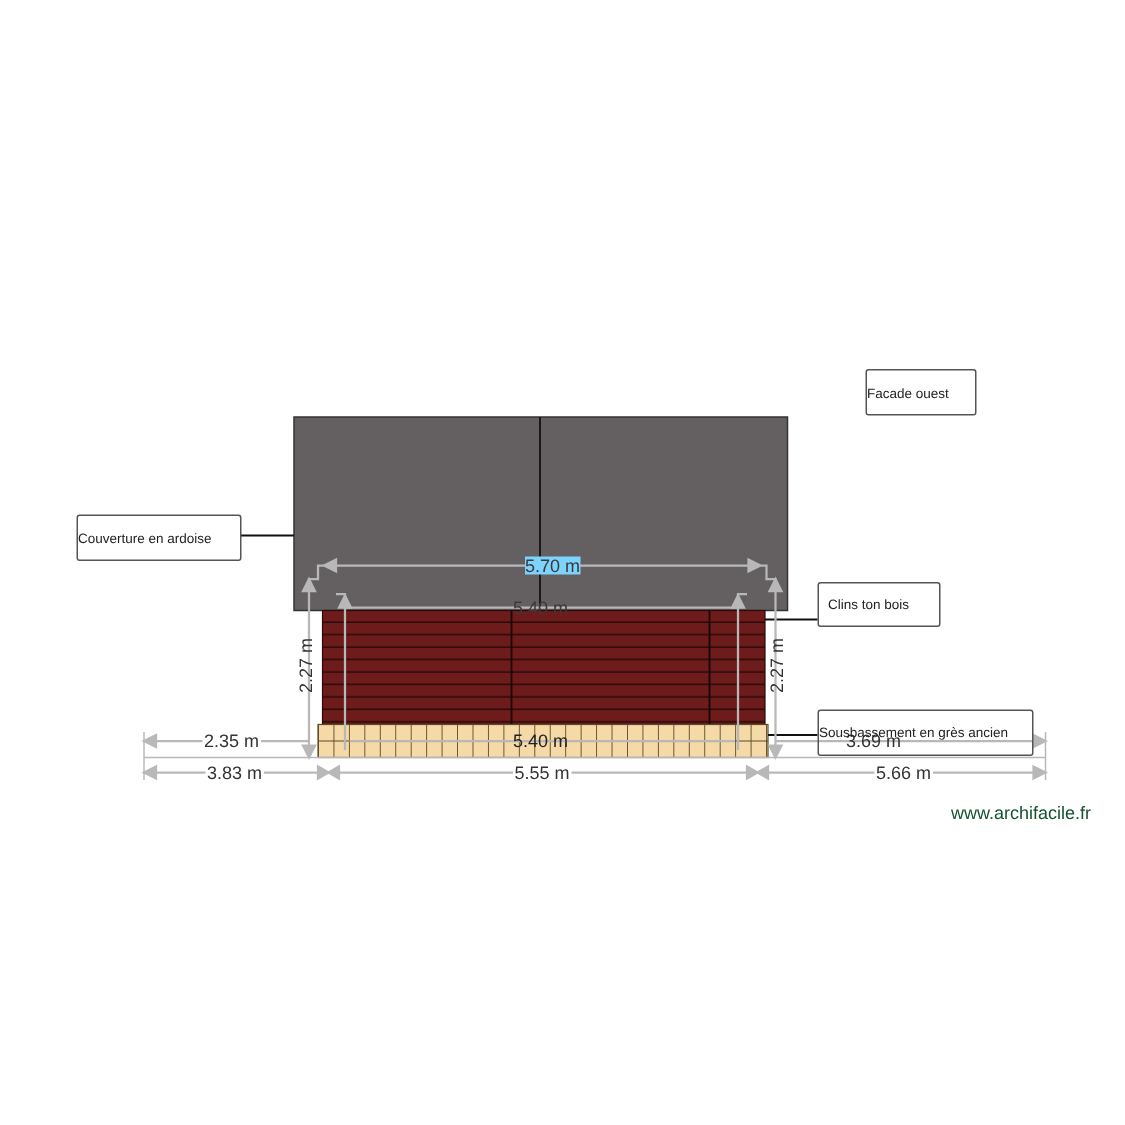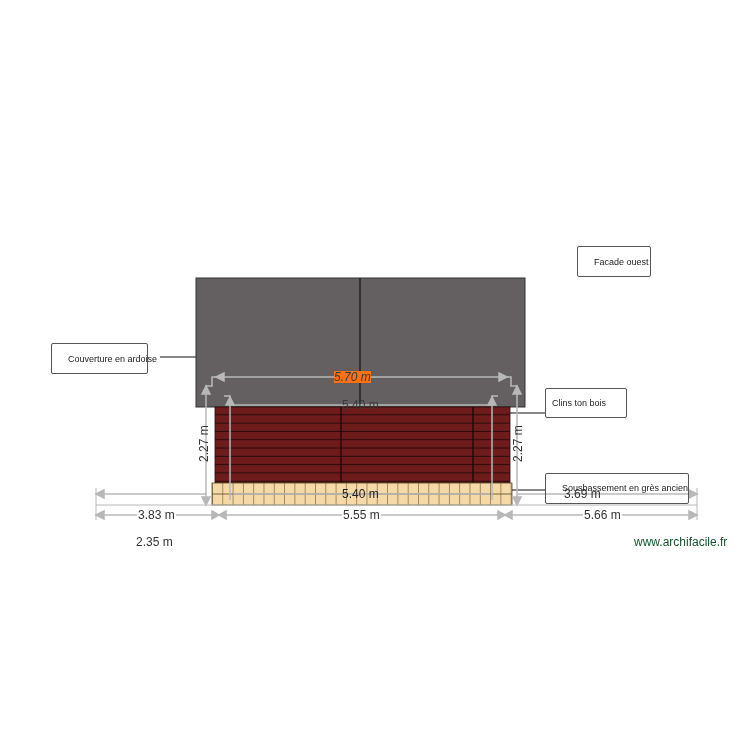--- a/index.html
+++ b/index.html
@@ -1,21 +1,21 @@
 <!DOCTYPE html>
 <html><head>
 <meta charset="utf-8">
 <style>
   html, body { margin:0; padding:0; background:#ffffff; }
   body { width:750px; height:750px; position:relative; overflow:hidden;
          font-family:"Liberation Sans", sans-serif; }
   #canvas { position:absolute; left:0; top:0; width:750px; height:750px; }
   .label-box { position:absolute; background:#fff; border:1px solid #555; border-radius:2px;
                font-size:9px; color:#222; display:flex; align-items:center;
-               padding-left:16px; box-sizing:border-box; white-space:nowrap; }
+               padding-left:0; box-sizing:border-box; white-space:nowrap; }
   .dim-text { position:absolute; font-size:12px; color:#333; background:transparent;
               line-height:12px; white-space:nowrap; }
   .watermark { position:absolute; font-size:12px; color:#14532d; }
 </style>
 </head>
 <body>
 
 <svg id="canvas" width="750" height="750" viewBox="0 0 750 750">
   <defs>
     <pattern id="clins" x="0" y="407" width="10" height="8.3" patternUnits="userSpaceOnUse">
@@ -87,29 +87,29 @@
     <polygon points="697,515 689,511 689,519"></polygon>
     <polygon points="219,515 212,511 212,519"></polygon>
     <polygon points="219,515 226,511 226,519"></polygon>
     <polygon points="505,515 498,511 498,519"></polygon>
     <polygon points="505,515 512,511 512,519"></polygon>
     <line x1="96" y1="488" x2="96" y2="520" stroke-width="1"></line>
     <line x1="697" y1="488" x2="697" y2="520" stroke-width="1"></line>
   </g>
 </svg>
 
-<div class="dim-text" style="left:334px; top:371px; background:#f97316; color:#3a3a3a;font-style:italic;">5.70 m</div>
+<div class="dim-text" style="left:350px; top:371px; background:#7dd3fc; color:#3a3a3a;">5.70 m</div>
 <div class="dim-text" style="left:342px; top:399px; color:#3a3a3a;">5.40 m</div>
 <div class="dim-text" style="left:342px; top:488px; color:#222;">5.40 m</div>
 <div class="dim-text" style="left:182px; top:430px; transform:rotate(-90deg); transform-origin:left top; top:462px; left:198px;">2.27 m</div>
 <div class="dim-text" style="transform:rotate(-90deg); transform-origin:left top; top:462px; left:512px;">2.27 m</div>
-<div class="dim-text" style="left:135px; top:488px; background:#fff; padding:0 1px;margin-top:48px;">2.35 m</div>
+<div class="dim-text" style="left:135px; top:488px; background:#fff; padding:0 1px;">2.35 m</div>
 <div class="dim-text" style="left:137px; top:509px; background:#fff; padding:0 1px;">3.83 m</div>
 <div class="dim-text" style="left:342px; top:509px; background:#fff; padding:0 1px;">5.55 m</div>
 <div class="dim-text" style="left:564px; top:488px;">3.69 m</div>
 <div class="dim-text" style="left:583px; top:509px; background:#fff; padding:0 1px;">5.66 m</div>
 
-<div class="label-box" style="left:51px; top:343px; width:97px; height:31px;">Couverture en ardoise</div>
+<div class="label-box" style="left:51px; top:343px; width:110px; height:31px;">Couverture en ardoise</div>
 <div class="label-box" style="left:545px; top:388px; width:82px; height:30px; padding-left:6px;">Clins ton bois</div>
 <div class="label-box" style="left:545px; top:473px; width:144px; height:31px; background:transparent; align-items:flex-start; padding-top:9px;">Sousbassement en grès ancien</div>
 <div class="label-box" style="left:577px; top:246px; width:74px; height:31px;">Facade ouest</div>
 
 <div class="watermark" style="left:634px; top:535px;">www.archifacile.fr</div>
 
 </body></html>

